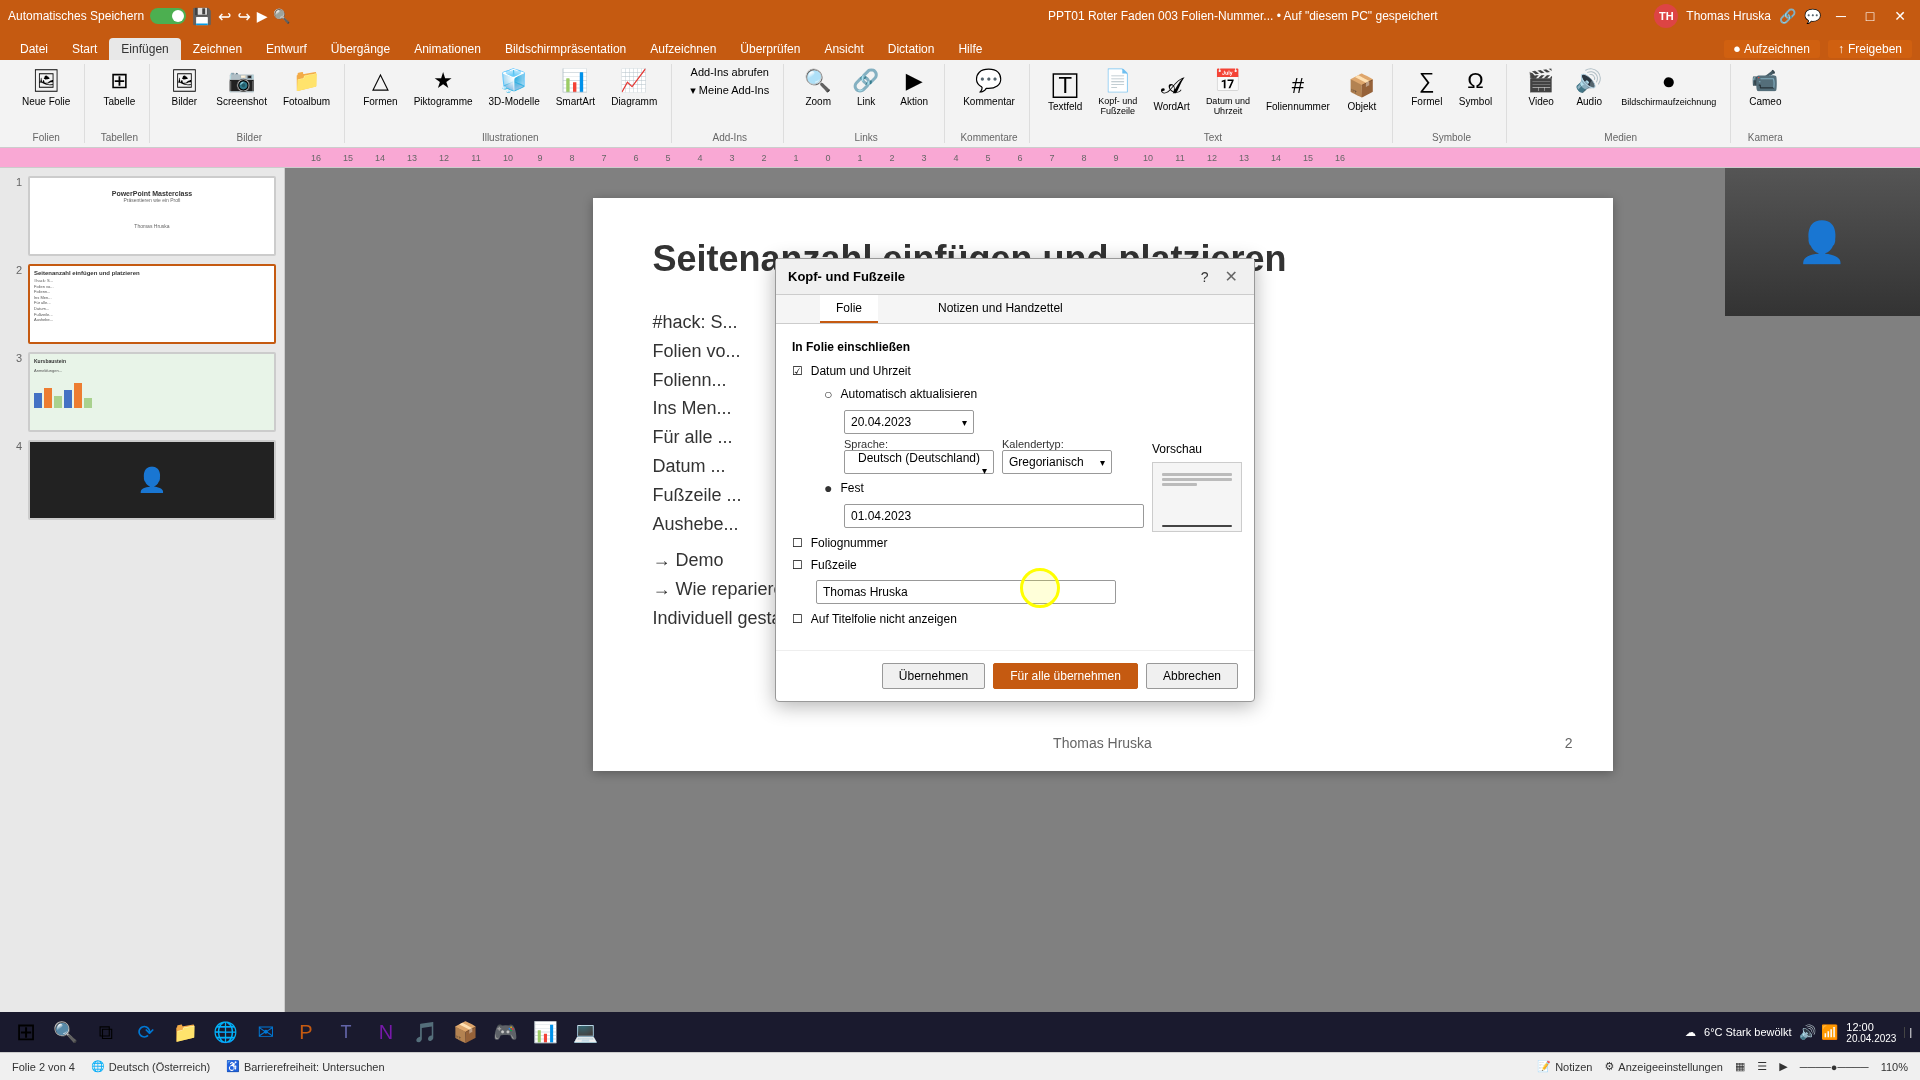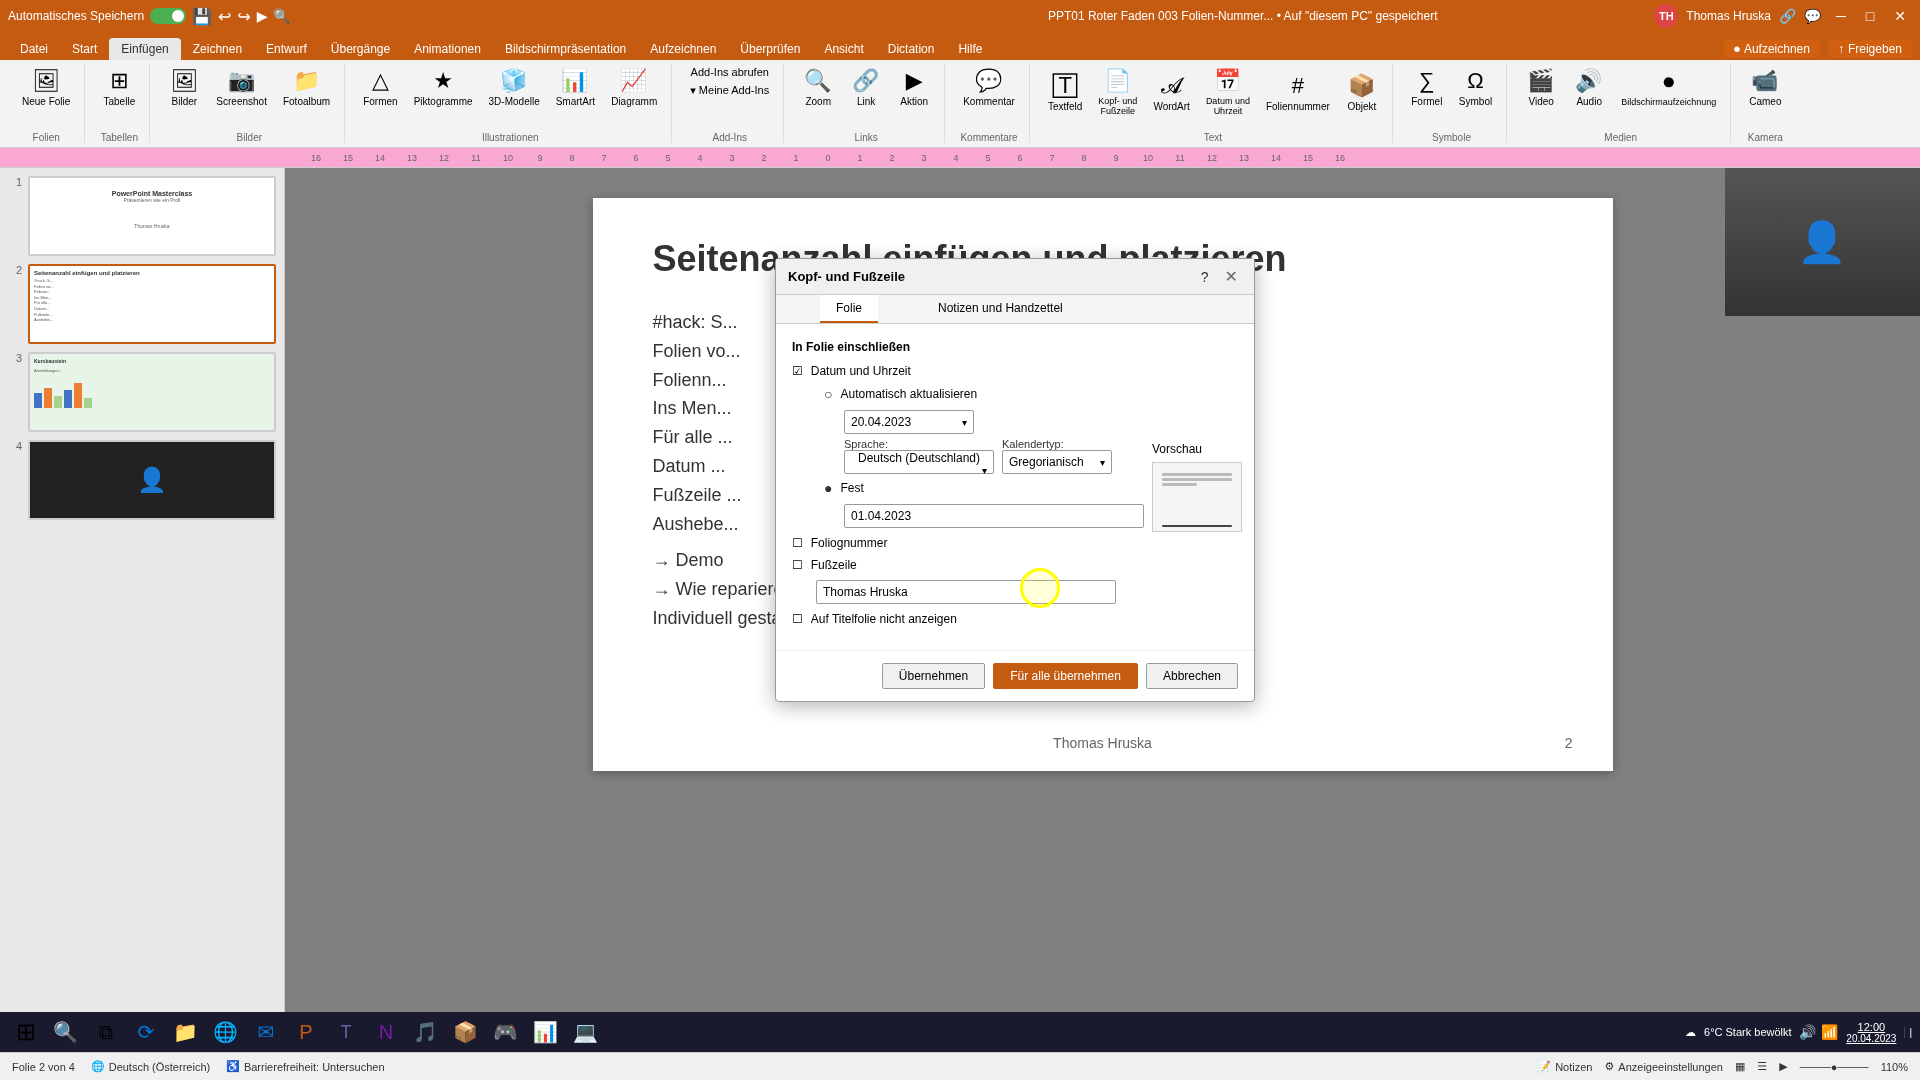--- a/index.html
+++ b/index.html
@@ -722,19 +722,19 @@
   <div class="task-icon" style="color:#7719aa;font-size:20px;">N</div>
   <div class="task-icon" style="font-size:20px;">🎵</div>
   <div class="task-icon" style="font-size:20px;">📦</div>
   <div class="task-icon" style="font-size:20px;">🎮</div>
   <div class="task-icon" style="font-size:20px;">📊</div>
   <div class="task-icon" style="font-size:20px;">💻</div>
   <div class="taskbar-right">
     <span>☁</span>
     <span>6°C  Stark bewölkt</span>
     <span style="font-size:14px;">🔊 📶</span>
-    <span style="text-align:center;text-decoration:underline;">
+    <span style="text-align:left;">
       <div style="font-size:11px;">12:00</div>
       <div style="font-size:10px;">20.04.2023</div>
     </span>
     <span style="font-size:10px;border-left:1px solid #444;padding-left:4px;">|</span>
   </div>
 </div>
 
 </body></html>

